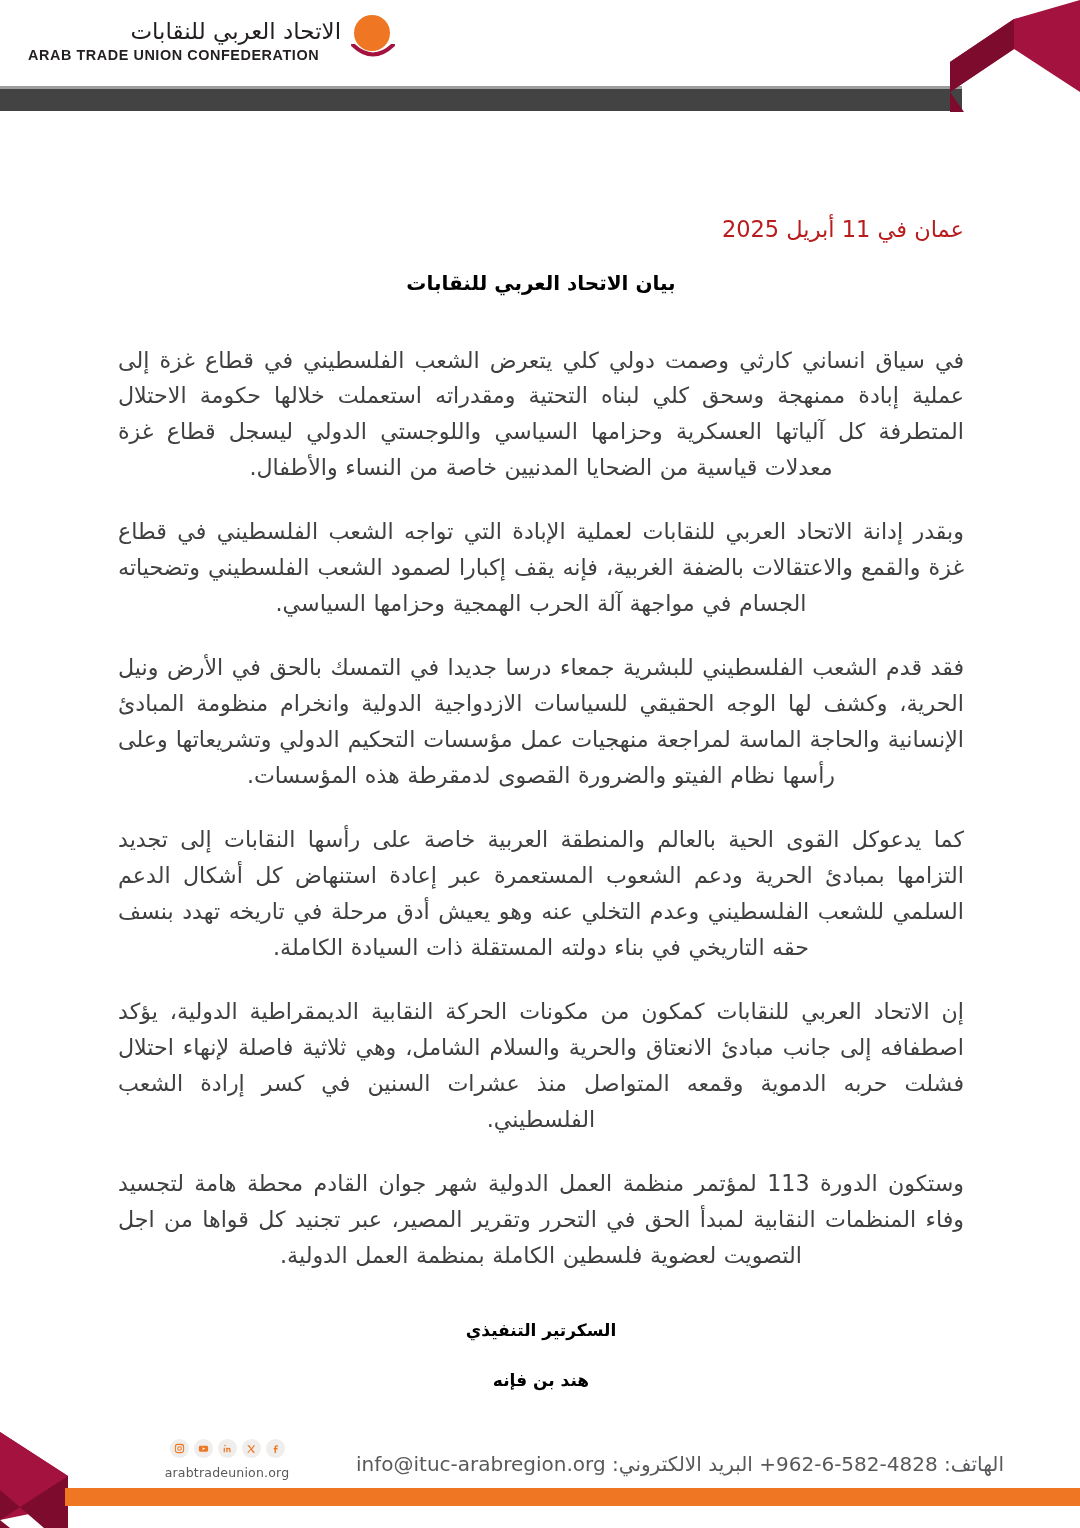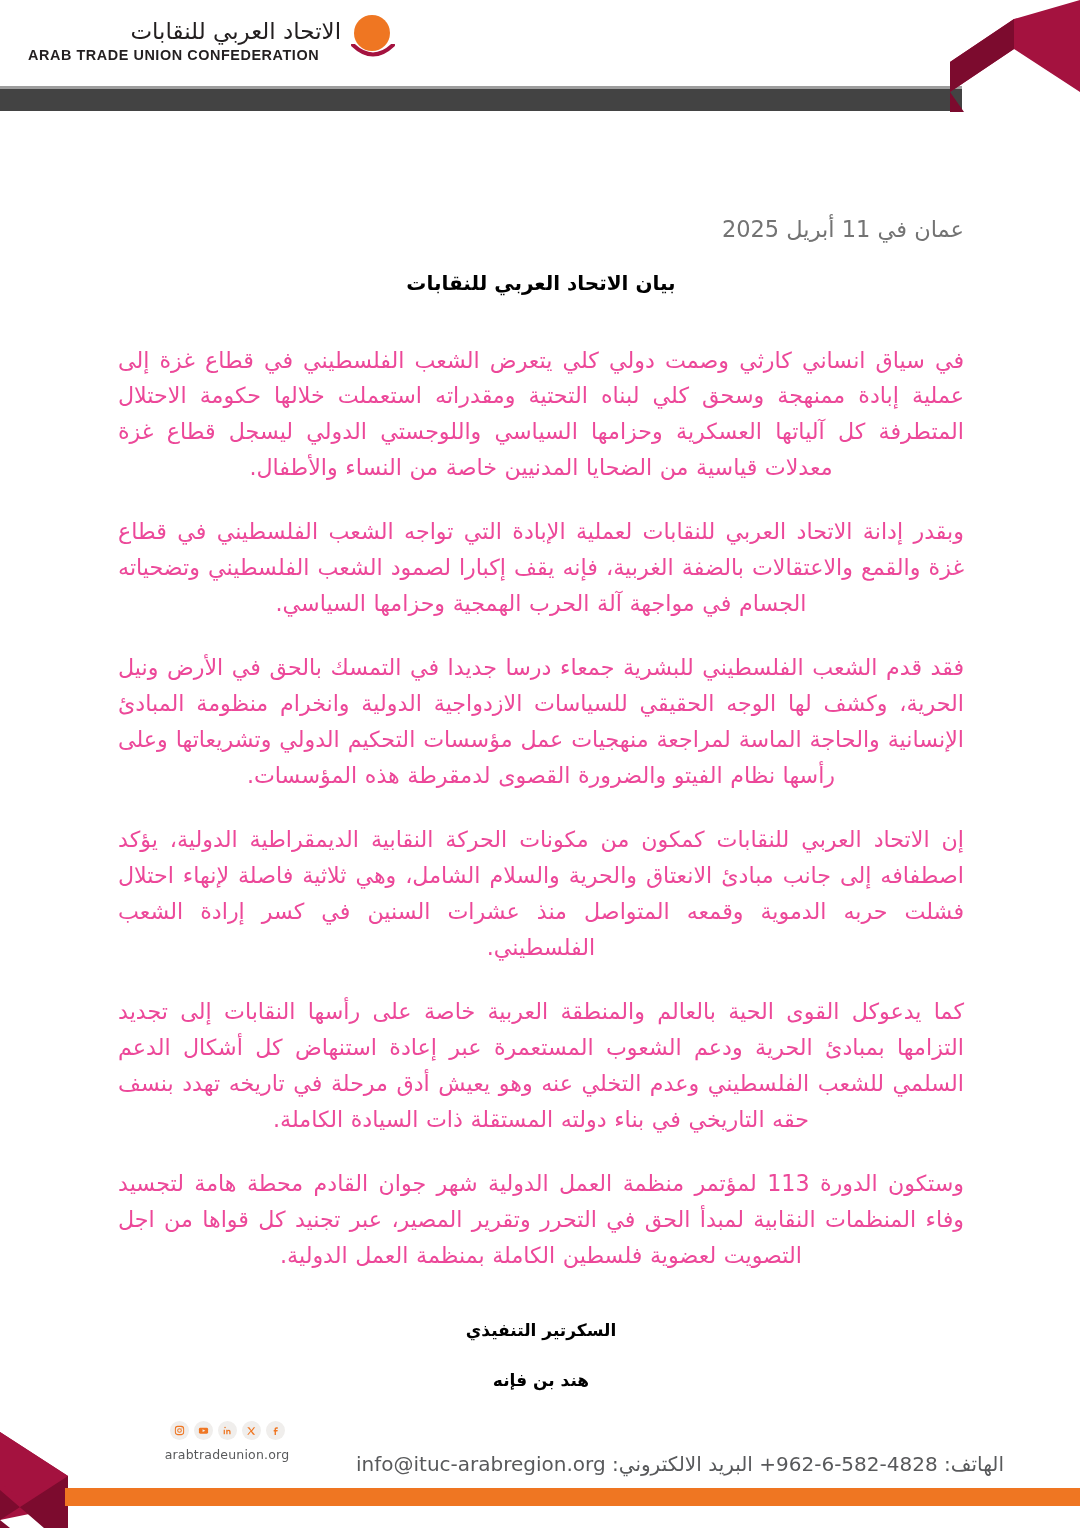--- a/index.html
+++ b/index.html
@@ -108,39 +108,39 @@
   .content {
     position: absolute;
     left: 118px;
     top: 214px;
     width: 846px;
     direction: rtl;
   }
   .date-line {
     font-family: "DejaVu Sans", sans-serif;
     font-size: 22.5px;
-    color: #737373;
+    color: #b91c1c;
     line-height: 1.4;
   }
   .doc-title {
     font-family: "DejaVu Sans", sans-serif;
     font-size: 20px;
     font-weight: 700;
     color: #000000;
     text-align: center;
     margin-top: 25px;
     letter-spacing: -0.2px;
   }
   .paragraphs {
     margin-top: 48px;
   }
   .para {
     font-family: "DejaVu Sans", sans-serif;
     font-size: 22.2px;
-    color: #ec4899;
+    color: #404040;
     text-align: justify;
     text-align-last: center;
     line-height: 1.62;
     margin-bottom: 28px;
     word-spacing: 0.5px;
   }
   .para:last-child { margin-bottom: 0; }
 
   .signature {
     margin-top: 46px;
@@ -178,21 +178,21 @@
     left: 65px;
     bottom: 22px;
     width: 1015px;
     height: 18px;
     background: #ef7622;
   }
 
   .social-block {
     position: absolute;
     left: 152px;
-    bottom: 66px;
+    bottom: 48px;
     width: 150px;
     text-align: center;
   }
   .social-row {
     display: flex;
     gap: 5px;
     justify-content: center;
     align-items: center;
   }
   .social-icon {
@@ -270,22 +270,22 @@
   <div class="content">
 
     <div class="date-line">عمان في 11 أبريل 2025</div>
 
     <div class="doc-title">بيان الاتحاد العربي للنقابات</div>
 
     <div class="paragraphs">
       <p class="para">في سياق انساني كارثي وصمت دولي كلي يتعرض الشعب الفلسطيني في قطاع غزة إلى عملية إبادة ممنهجة وسحق كلي لبناه التحتية ومقدراته استعملت خلالها حكومة الاحتلال المتطرفة كل آلياتها العسكرية وحزامها السياسي واللوجستي الدولي ليسجل قطاع غزة معدلات قياسية من الضحايا المدنيين خاصة من النساء والأطفال.</p>
       <p class="para">وبقدر إدانة الاتحاد العربي للنقابات لعملية الإبادة التي تواجه الشعب الفلسطيني في قطاع غزة والقمع والاعتقالات بالضفة الغربية، فإنه يقف إكبارا لصمود الشعب الفلسطيني وتضحياته الجسام في مواجهة آلة الحرب الهمجية وحزامها السياسي.</p>
       <p class="para">فقد قدم الشعب الفلسطيني للبشرية جمعاء درسا جديدا في التمسك بالحق في الأرض ونيل الحرية، وكشف لها الوجه الحقيقي للسياسات الازدواجية الدولية وانخرام منظومة المبادئ الإنسانية والحاجة الماسة لمراجعة منهجيات عمل مؤسسات التحكيم الدولي وتشريعاتها وعلى رأسها نظام الفيتو والضرورة القصوى لدمقرطة هذه المؤسسات.</p>
+      <p class="para">كما يدعوكل القوى الحية بالعالم والمنطقة العربية خاصة على رأسها النقابات إلى تجديد التزامها بمبادئ الحرية ودعم الشعوب المستعمرة عبر إعادة استنهاض كل أشكال الدعم السلمي للشعب الفلسطيني وعدم التخلي عنه وهو يعيش أدق مرحلة في تاريخه تهدد بنسف حقه التاريخي في بناء دولته المستقلة ذات السيادة الكاملة.</p>
       <p class="para">إن الاتحاد العربي للنقابات كمكون من مكونات الحركة النقابية الديمقراطية الدولية، يؤكد اصطفافه إلى جانب مبادئ الانعتاق والحرية والسلام الشامل، وهي ثلاثية فاصلة لإنهاء احتلال فشلت حربه الدموية وقمعه المتواصل منذ عشرات السنين في كسر إرادة الشعب الفلسطيني.</p>
-      <p class="para">كما يدعوكل القوى الحية بالعالم والمنطقة العربية خاصة على رأسها النقابات إلى تجديد التزامها بمبادئ الحرية ودعم الشعوب المستعمرة عبر إعادة استنهاض كل أشكال الدعم السلمي للشعب الفلسطيني وعدم التخلي عنه وهو يعيش أدق مرحلة في تاريخه تهدد بنسف حقه التاريخي في بناء دولته المستقلة ذات السيادة الكاملة.</p>
       <p class="para">وستكون الدورة 113 لمؤتمر منظمة العمل الدولية شهر جوان القادم محطة هامة لتجسيد وفاء المنظمات النقابية لمبدأ الحق في التحرر وتقرير المصير، عبر تجنيد كل قواها من اجل التصويت لعضوية فلسطين الكاملة بمنظمة العمل الدولية.</p>
     </div>
 
     <div class="signature">
       <div class="sig-line role">السكرتير التنفيذي</div>
       <div class="sig-line">هند بن فإنه</div>
     </div>
 
   </div>
 

